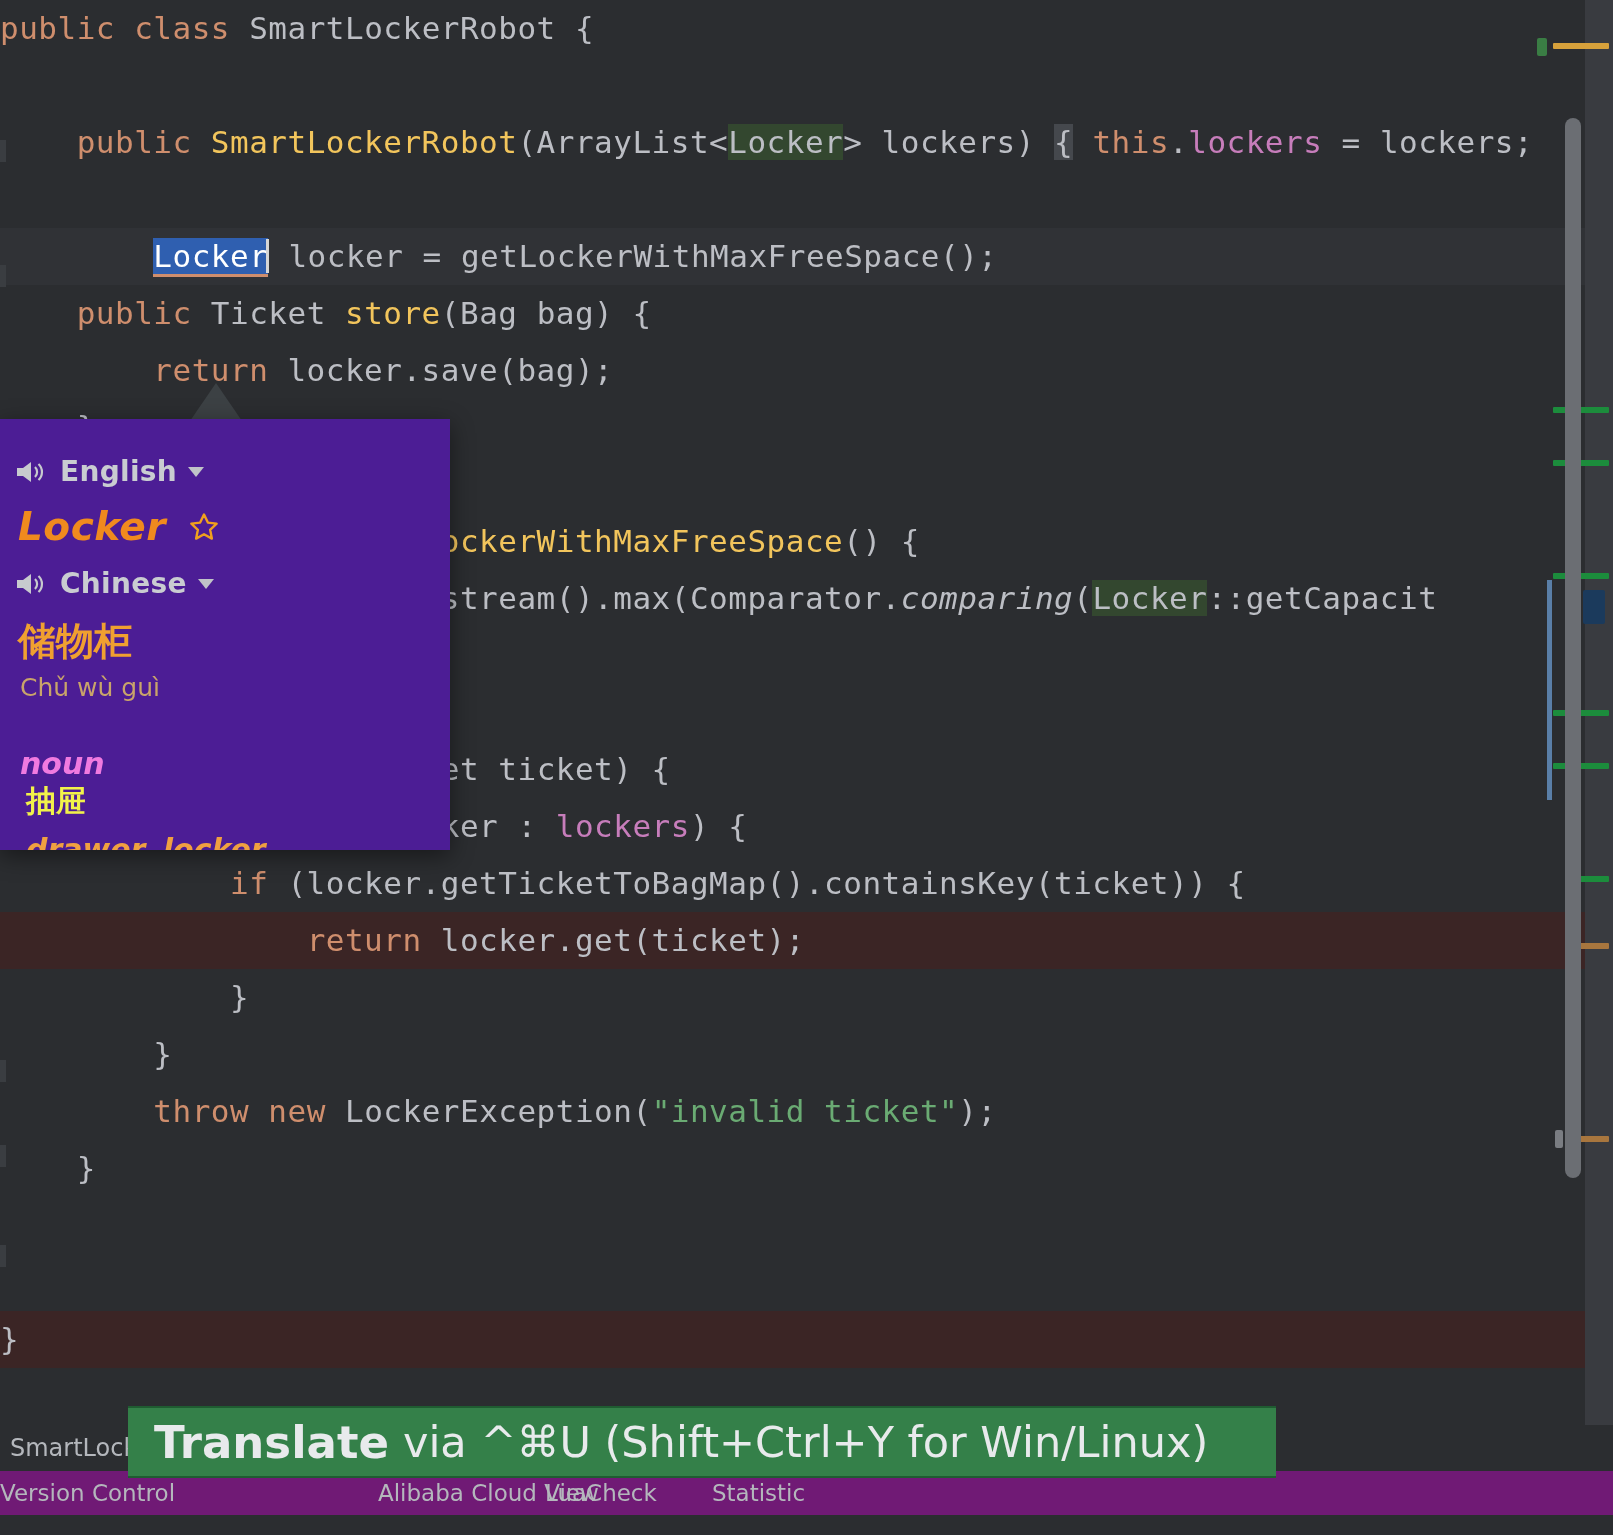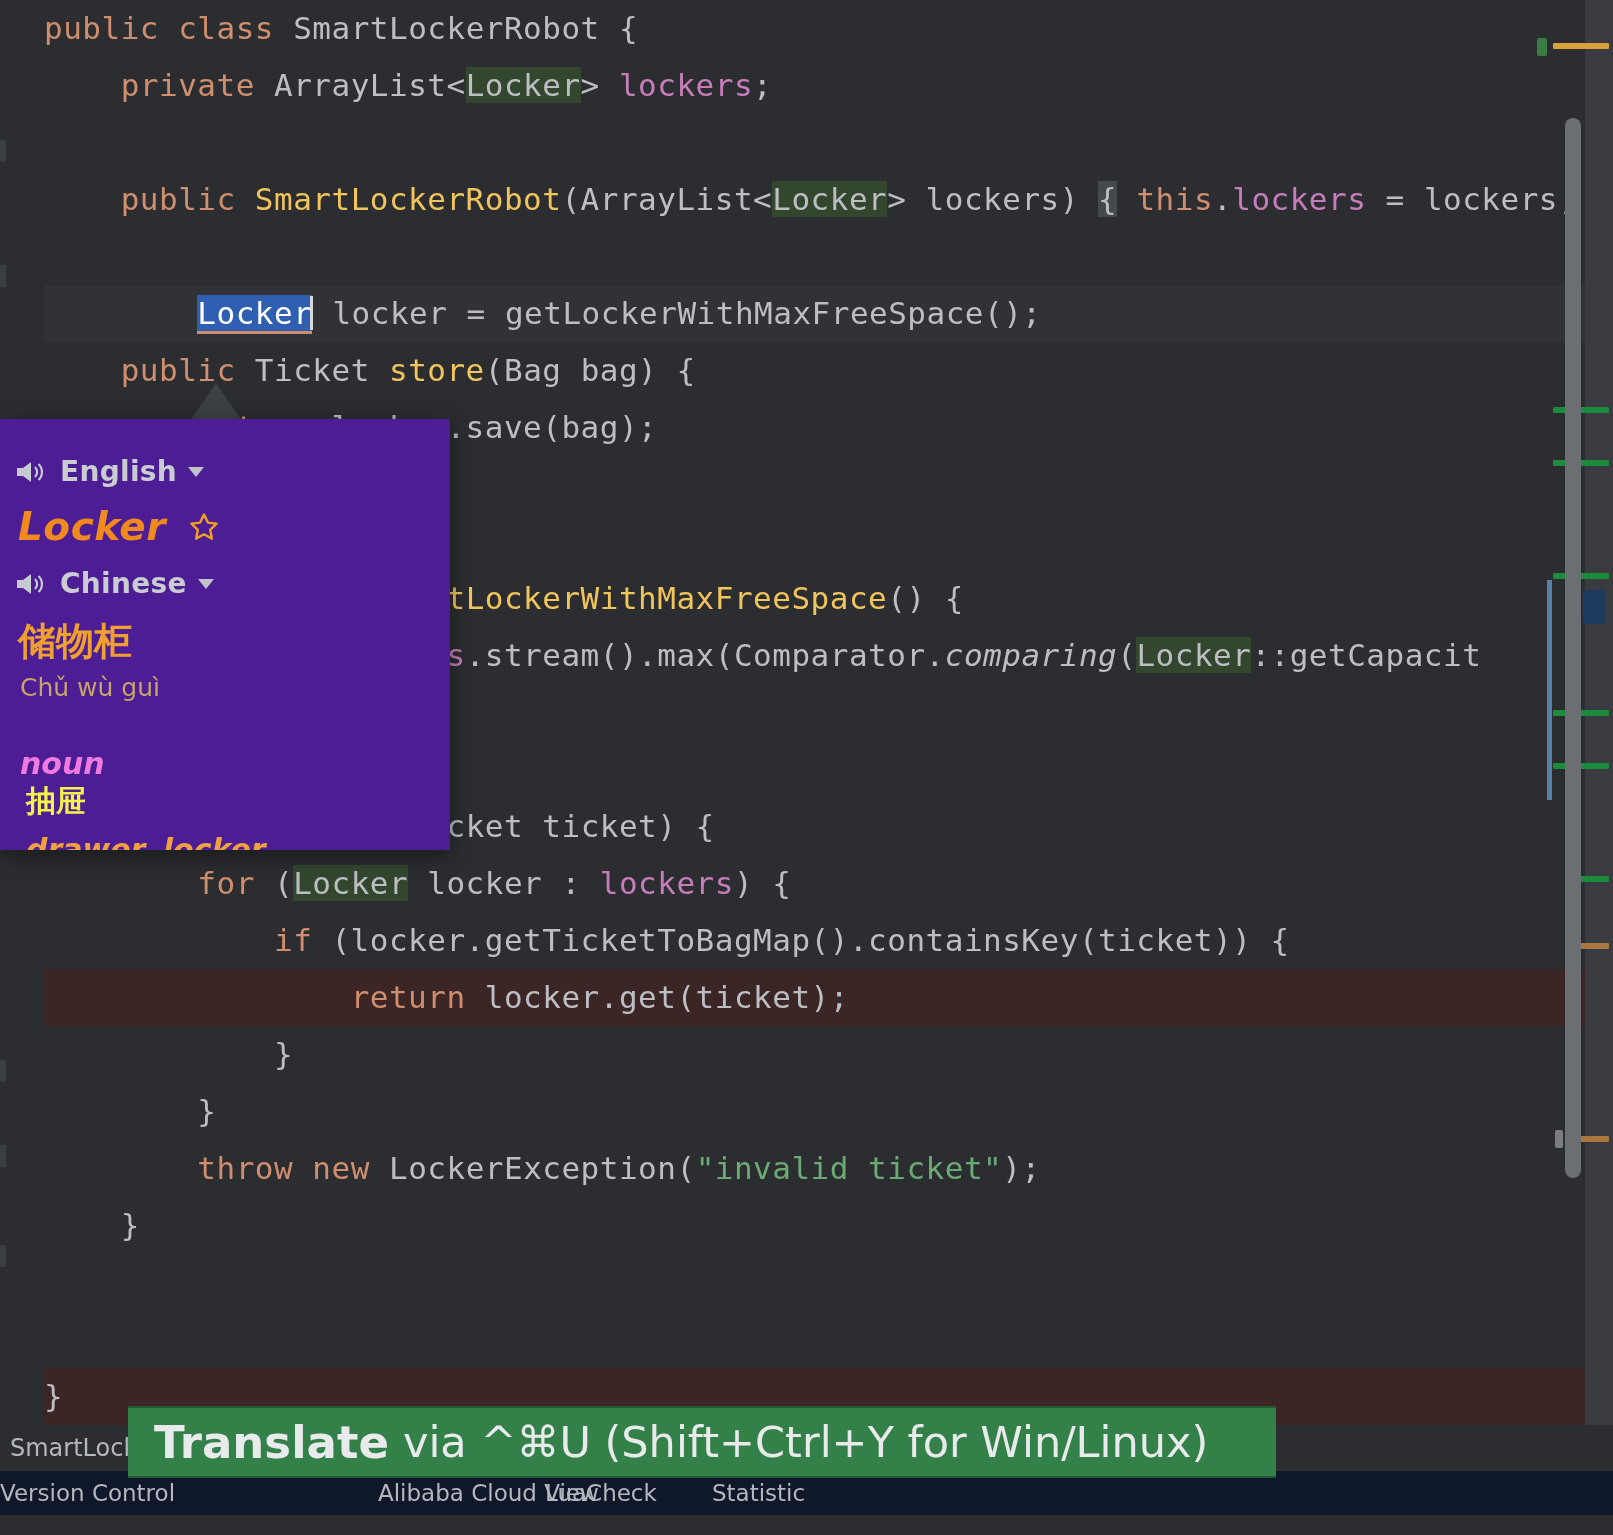--- a/index.html
+++ b/index.html
@@ -10,21 +10,21 @@
     overflow: hidden;
   }
   #root { position: relative; width: 1613px; height: 1535px; overflow: hidden; }
 
   
   .editor {
     position: absolute; left: 0; top: 0;
     width: 1613px; height: 1425px;
     background: #2b2d30;
   }
-  .code-layer { position: absolute; left: 0; top: 0; width: 1613px; padding-left: 44px; }
+  .code-layer { position: absolute; left: 0; top: 0; width: 1613px; }
   .line {
     position: relative;
     height: 57px;
     line-height: 57px;
     font-family: "DejaVu Sans Mono", monospace;
     font-size: 31px;
     letter-spacing: 0.5px;
     color: #bcbec4;
     white-space: pre;
   }
@@ -144,21 +144,21 @@
     position: absolute; left: 10px; top: 0;
     height: 46px; line-height: 46px;
     font-family: "DejaVu Sans", sans-serif;
     font-size: 24px; color: #b4b7bc;
     white-space: nowrap;
   }
   .crumb-sep { color: #72767c; margin: 0 7px; }
   .statusrow {
     position: absolute; left: 0; top: 46px;
     width: 1613px; height: 44px;
-    background: #0f172a;
+    background: #701a75;
   }
   .status-item {
     position: absolute; top: 0; height: 44px; line-height: 44px;
     font-family: "DejaVu Sans", sans-serif;
     font-size: 23px; color: #b4b7bc; white-space: nowrap;
   }
 
   
   .banner {
     position: absolute;
@@ -177,21 +177,20 @@
   .banner span.rest { font-size: 43px; color: #e8eaec; margin-left: 14px; font-weight: 400; }
 </style>
 </head>
 <body>
 
 <div id="root">
 
   <div class="editor">
     <div class="code-layer" id="code-layer">
         <div class="line"><span></span><span class="kw">public</span><span class="pl"> </span><span class="kw">class</span><span class="pl"> </span><span class="type">SmartLockerRobot</span><span class="pl"> {</span></div>
-        <div class="line"><span>    </span><span class="kw">private</span><span class="pl"> </span><span class="type">ArrayList&lt;</span><span class="type hl-green">Locker</span><span class="type">&gt; </span><span class="fld">lockers</span><span class="pl">;</span></div>
         <div class="line"><span></span></div>
         <div class="line"><span>    </span><span class="kw">public</span><span class="pl"> </span><span class="fn">SmartLockerRobot</span><span class="pl">(</span><span class="type">ArrayList&lt;</span><span class="type hl-green">Locker</span><span class="type">&gt; </span><span class="pl">lockers</span><span class="pl">) </span><span class="pl hl-brace">{</span><span class="pl"> </span><span class="kw">this</span><span class="pl">.</span><span class="fld">lockers</span><span class="pl"> = </span><span class="pl">lockers</span><span class="pl">;</span></div>
         <div class="line"><span></span></div>
         <div class="line line-bg-caret"><span>        </span><span class="sel">Locker</span><span class="caretbar"></span><span class="pl"> locker = </span><span class="pl">getLockerWithMaxFreeSpace</span><span class="pl">();</span></div>
         <div class="line"><span>    </span><span class="kw">public</span><span class="pl"> </span><span class="type">Ticket</span><span class="pl"> </span><span class="fn">store</span><span class="pl">(</span><span class="type">Bag</span><span class="pl"> bag) {</span></div>
         <div class="line"><span>        </span><span class="kw">return</span><span class="pl"> locker.</span><span class="pl">save</span><span class="pl">(bag)</span><span class="pl">;</span></div>
         <div class="line"><span>    </span><span class="pl">}</span></div>
         <div class="line"><span></span></div>
         <div class="line"><span>    </span><span class="kw">private</span><span class="pl"> </span><span class="type">Locker</span><span class="pl"> </span><span class="fn">getLockerWithMaxFreeSpace</span><span class="pl">() {</span></div>
         <div class="line"><span>        </span><span class="kw">return</span><span class="pl"> </span><span class="fld">lockers</span><span class="pl">.stream().max(</span><span class="pl">Comparator</span><span class="pl">.</span><span class="pl it">comparing</span><span class="pl">(</span><span class="type hl-green">Locker</span><span class="pl">::getCapacit</span></div>

